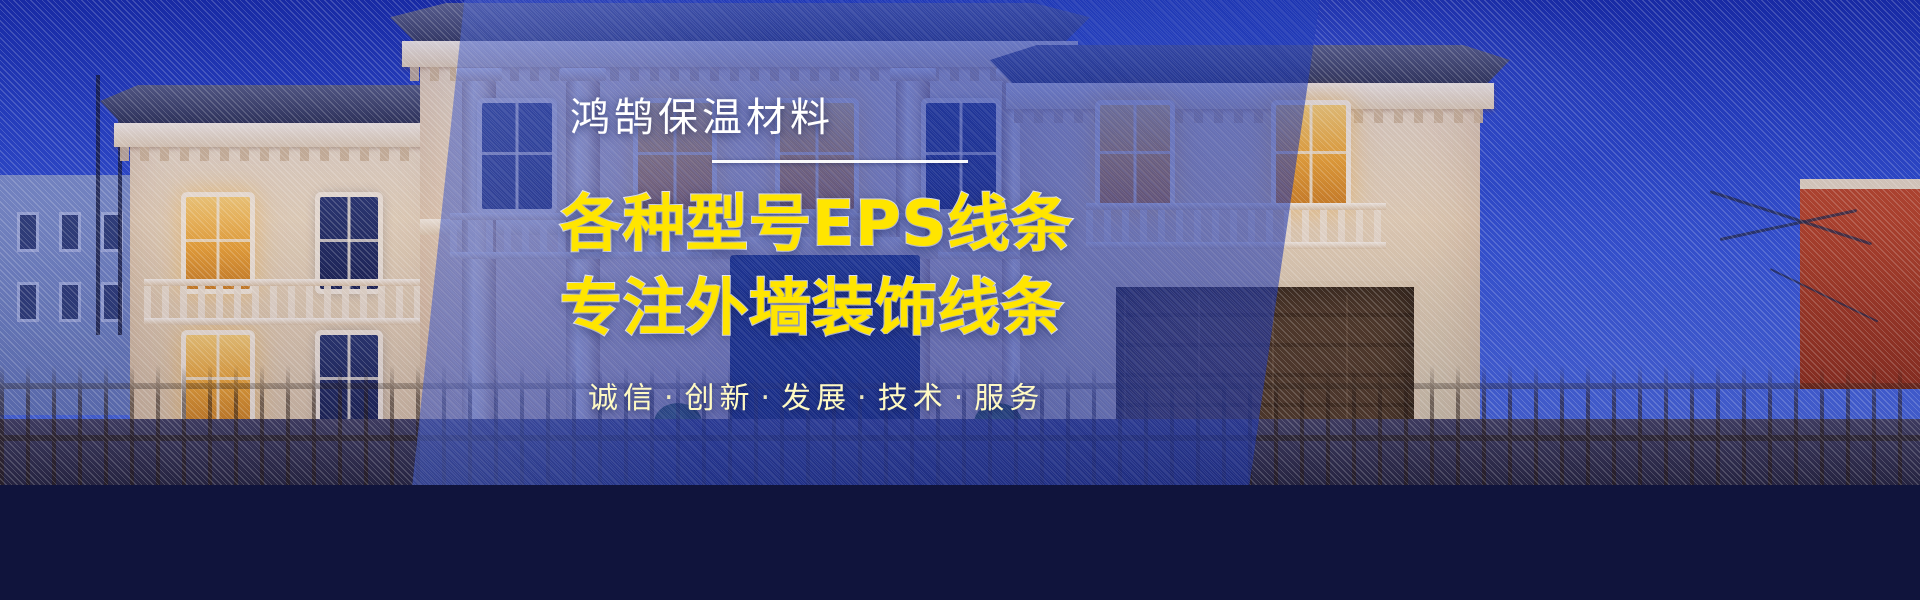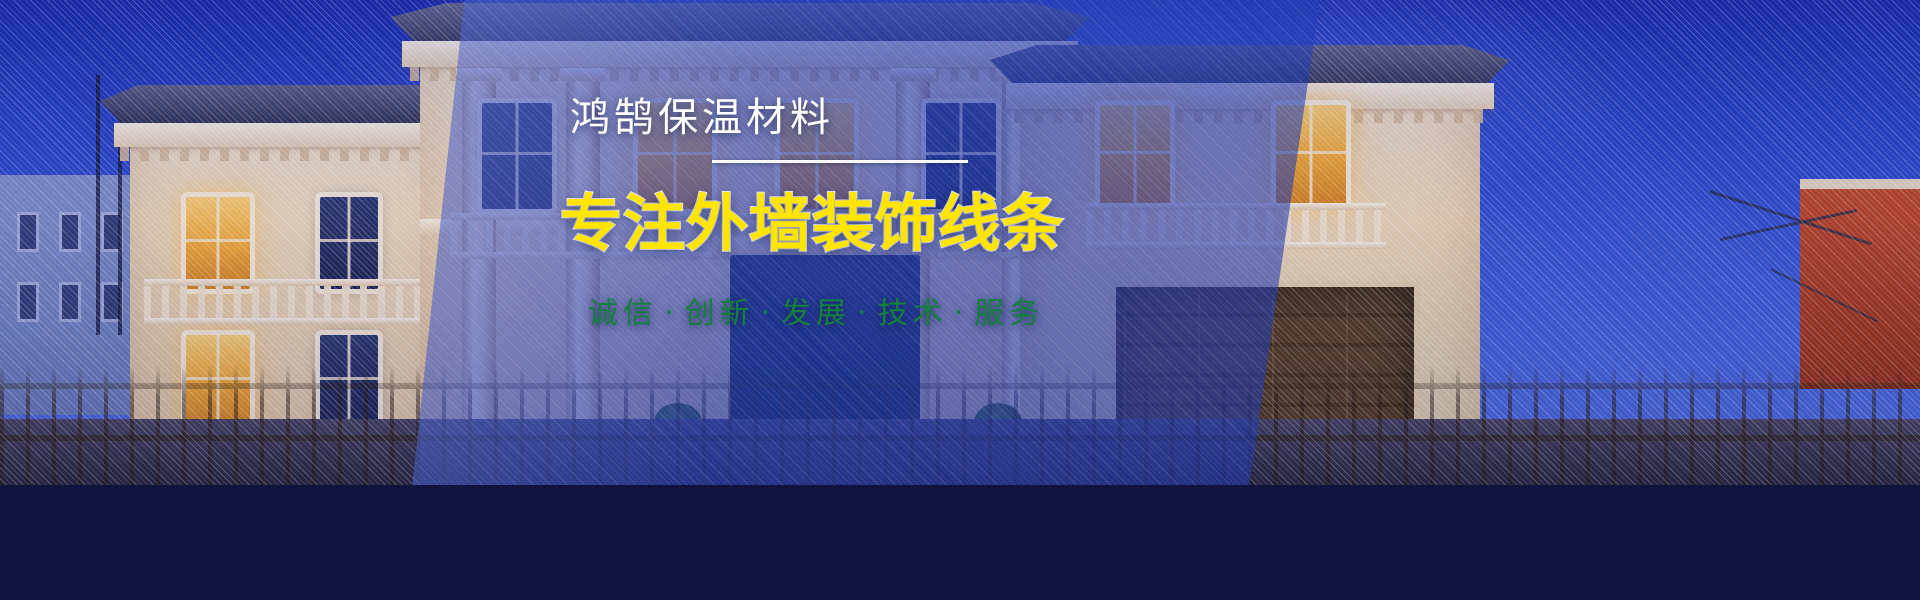--- a/index.html
+++ b/index.html
@@ -268,24 +268,24 @@
   }
   .headline{
     font-size:62px;line-height:1.12;font-weight:bold;
     color:#ffe500;letter-spacing:1px;
     margin:0;
     -webkit-text-stroke:2px rgba(255,255,255,.92);
     paint-order:stroke fill;
     text-shadow:0 3px 12px rgba(15,25,80,.55);
   }
   .headline .ln{display:block;white-space:nowrap;}
-  .headline .ln2{margin-top:4px;}
+  .headline .ln2{margin-top:15px;}
   .tagline{
     margin:30px 0 0 28px;
-    font-size:30px;font-weight:400;color:#15803d;letter-spacing:5px;
+    font-size:30px;font-weight:400;color:#fef9c3;letter-spacing:5px;
     text-shadow:0 2px 9px rgba(10,20,70,.70);
     white-space:nowrap;
   }
   .tagline .dot{margin:0 6px;opacity:.92;}
 </style>
 </head>
 <body>
 
 <div id="banner">
 
@@ -409,18 +409,19 @@
   </div>
 
   <div class="panel"></div>
   <div class="panel-sheen"></div>
   <div class="panel-hatch"></div>
 
   <div class="copy">
     <div class="brand">鸿鹄保温材料</div>
     <div class="rule"></div>
     <div class="headline">
+      <span class="ln ln1">各种型号EPS线条</span>
       <span class="ln ln2">专注外墙装饰线条</span>
     </div>
     <div class="tagline"><span>诚信</span><span class="dot">·</span><span>创新</span><span class="dot">·</span><span>发展</span><span class="dot">·</span><span>技术</span><span class="dot">·</span><span>服务</span></div>
   </div>
 
 </div>
 
 </body></html>

